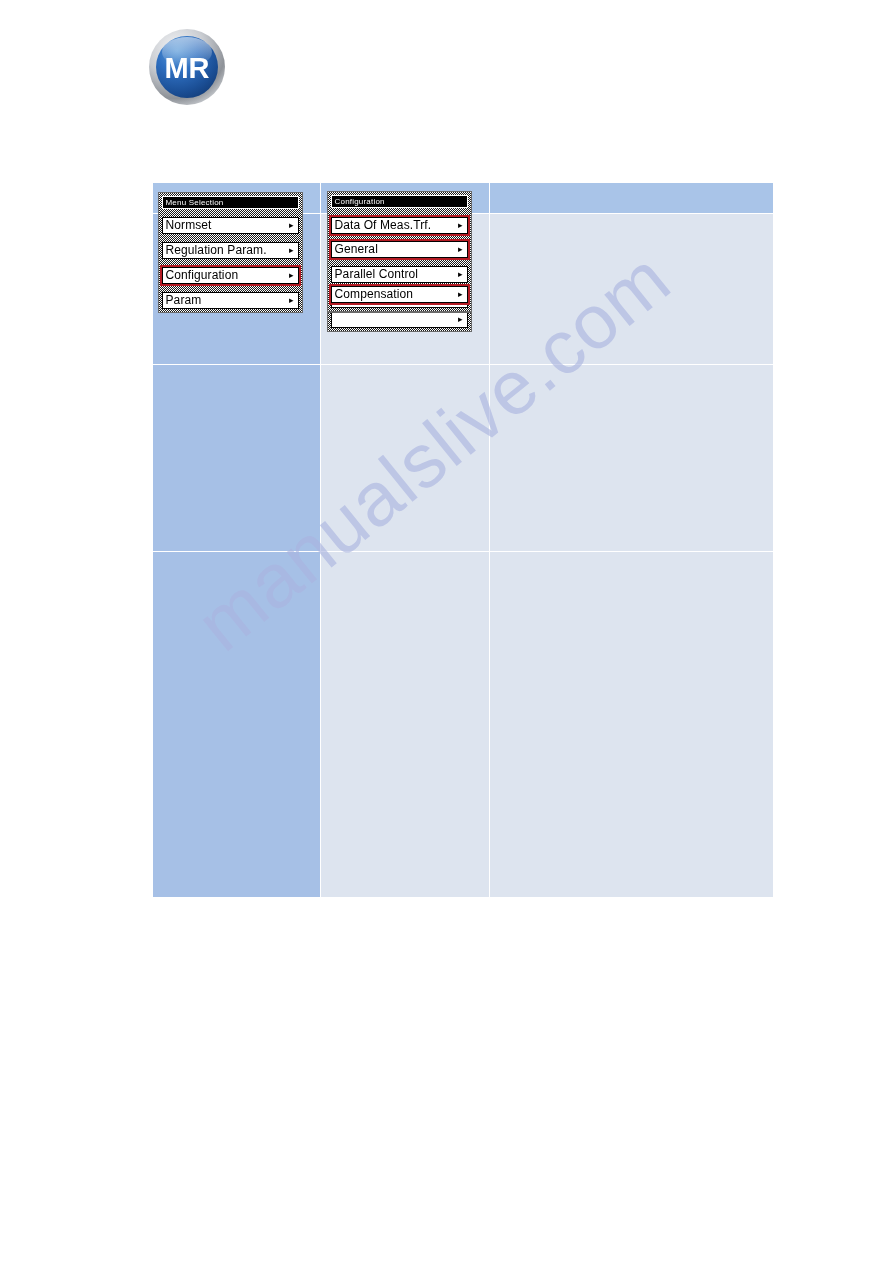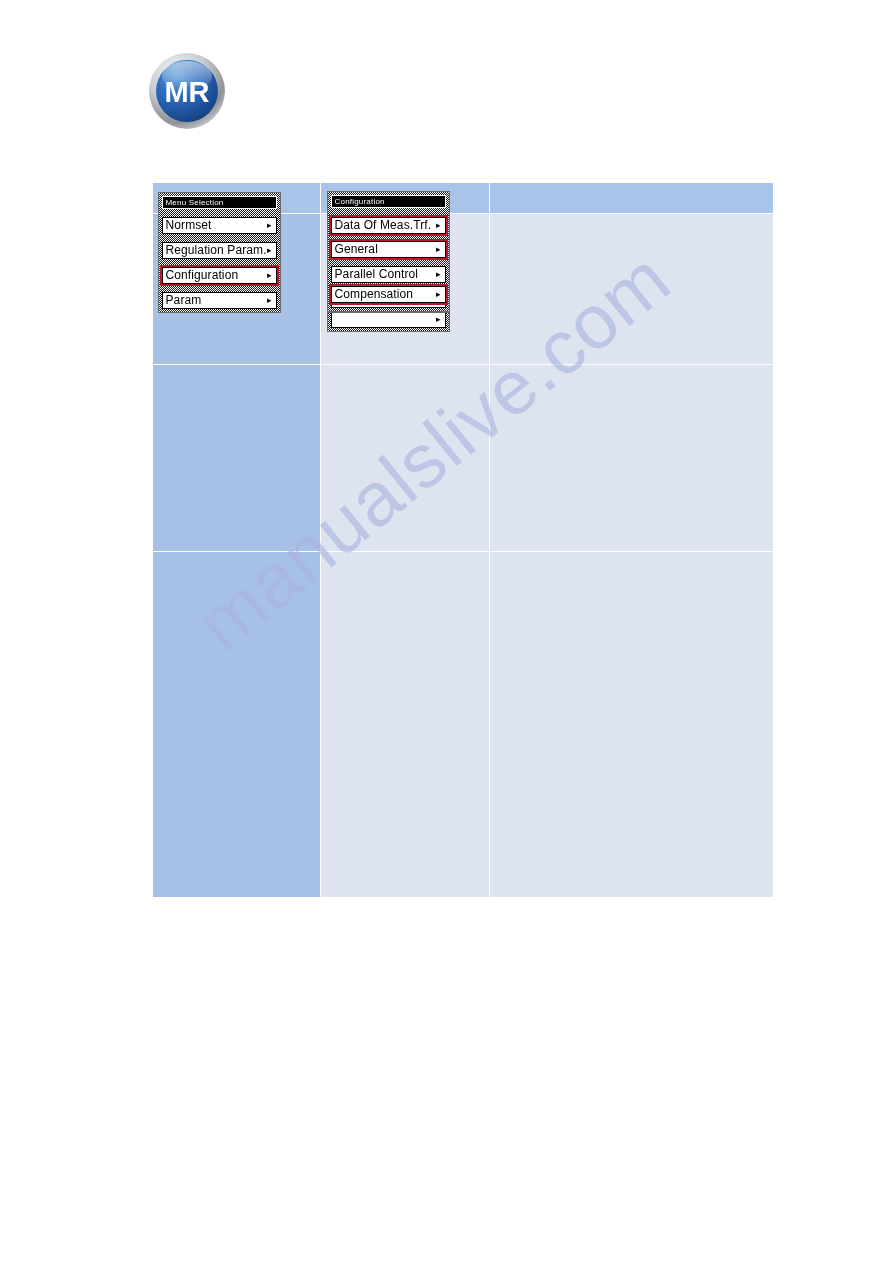--- a/index.html
+++ b/index.html
@@ -12,21 +12,21 @@
     background: #ffffff;
     font-family: "Liberation Sans", sans-serif;
     position: relative;
     overflow: hidden;
   }
 
   
   #logo {
     position: absolute;
     left: 148px;
-    top: 52px;
+    top: 28px;
     width: 78px;
     height: 78px;
   }
 
   
   #watermark {
     position: absolute;
     left: 180px;
     top: 330px;
     width: 600px;
@@ -74,21 +74,21 @@
   .cell-darkblue { background: #a6c0e6; }
   .cell-lightblue{ background: #dde4ef; }
 
   .r1 { height: 150px; text-decoration: underline; }
   .r2 { height: 186px; }
   .r3 { height: 345px; }
 
   
   .lcd {
     position: relative;
-    width: 123px;
+    width: 145px;
     box-sizing: border-box;
     padding: 3px 3px 3px 3px;
     
     background-color: #ffffff;
     background-image:
       linear-gradient(45deg, #1a1a1a 25%, transparent 25%, transparent 75%, #1a1a1a 75%),
       linear-gradient(45deg, #1a1a1a 25%, transparent 25%, transparent 75%, #1a1a1a 75%);
     background-size: 2px 2px;
     background-position: 0 0, 1px 1px;
     border: 1px solid #6a6a6a;

